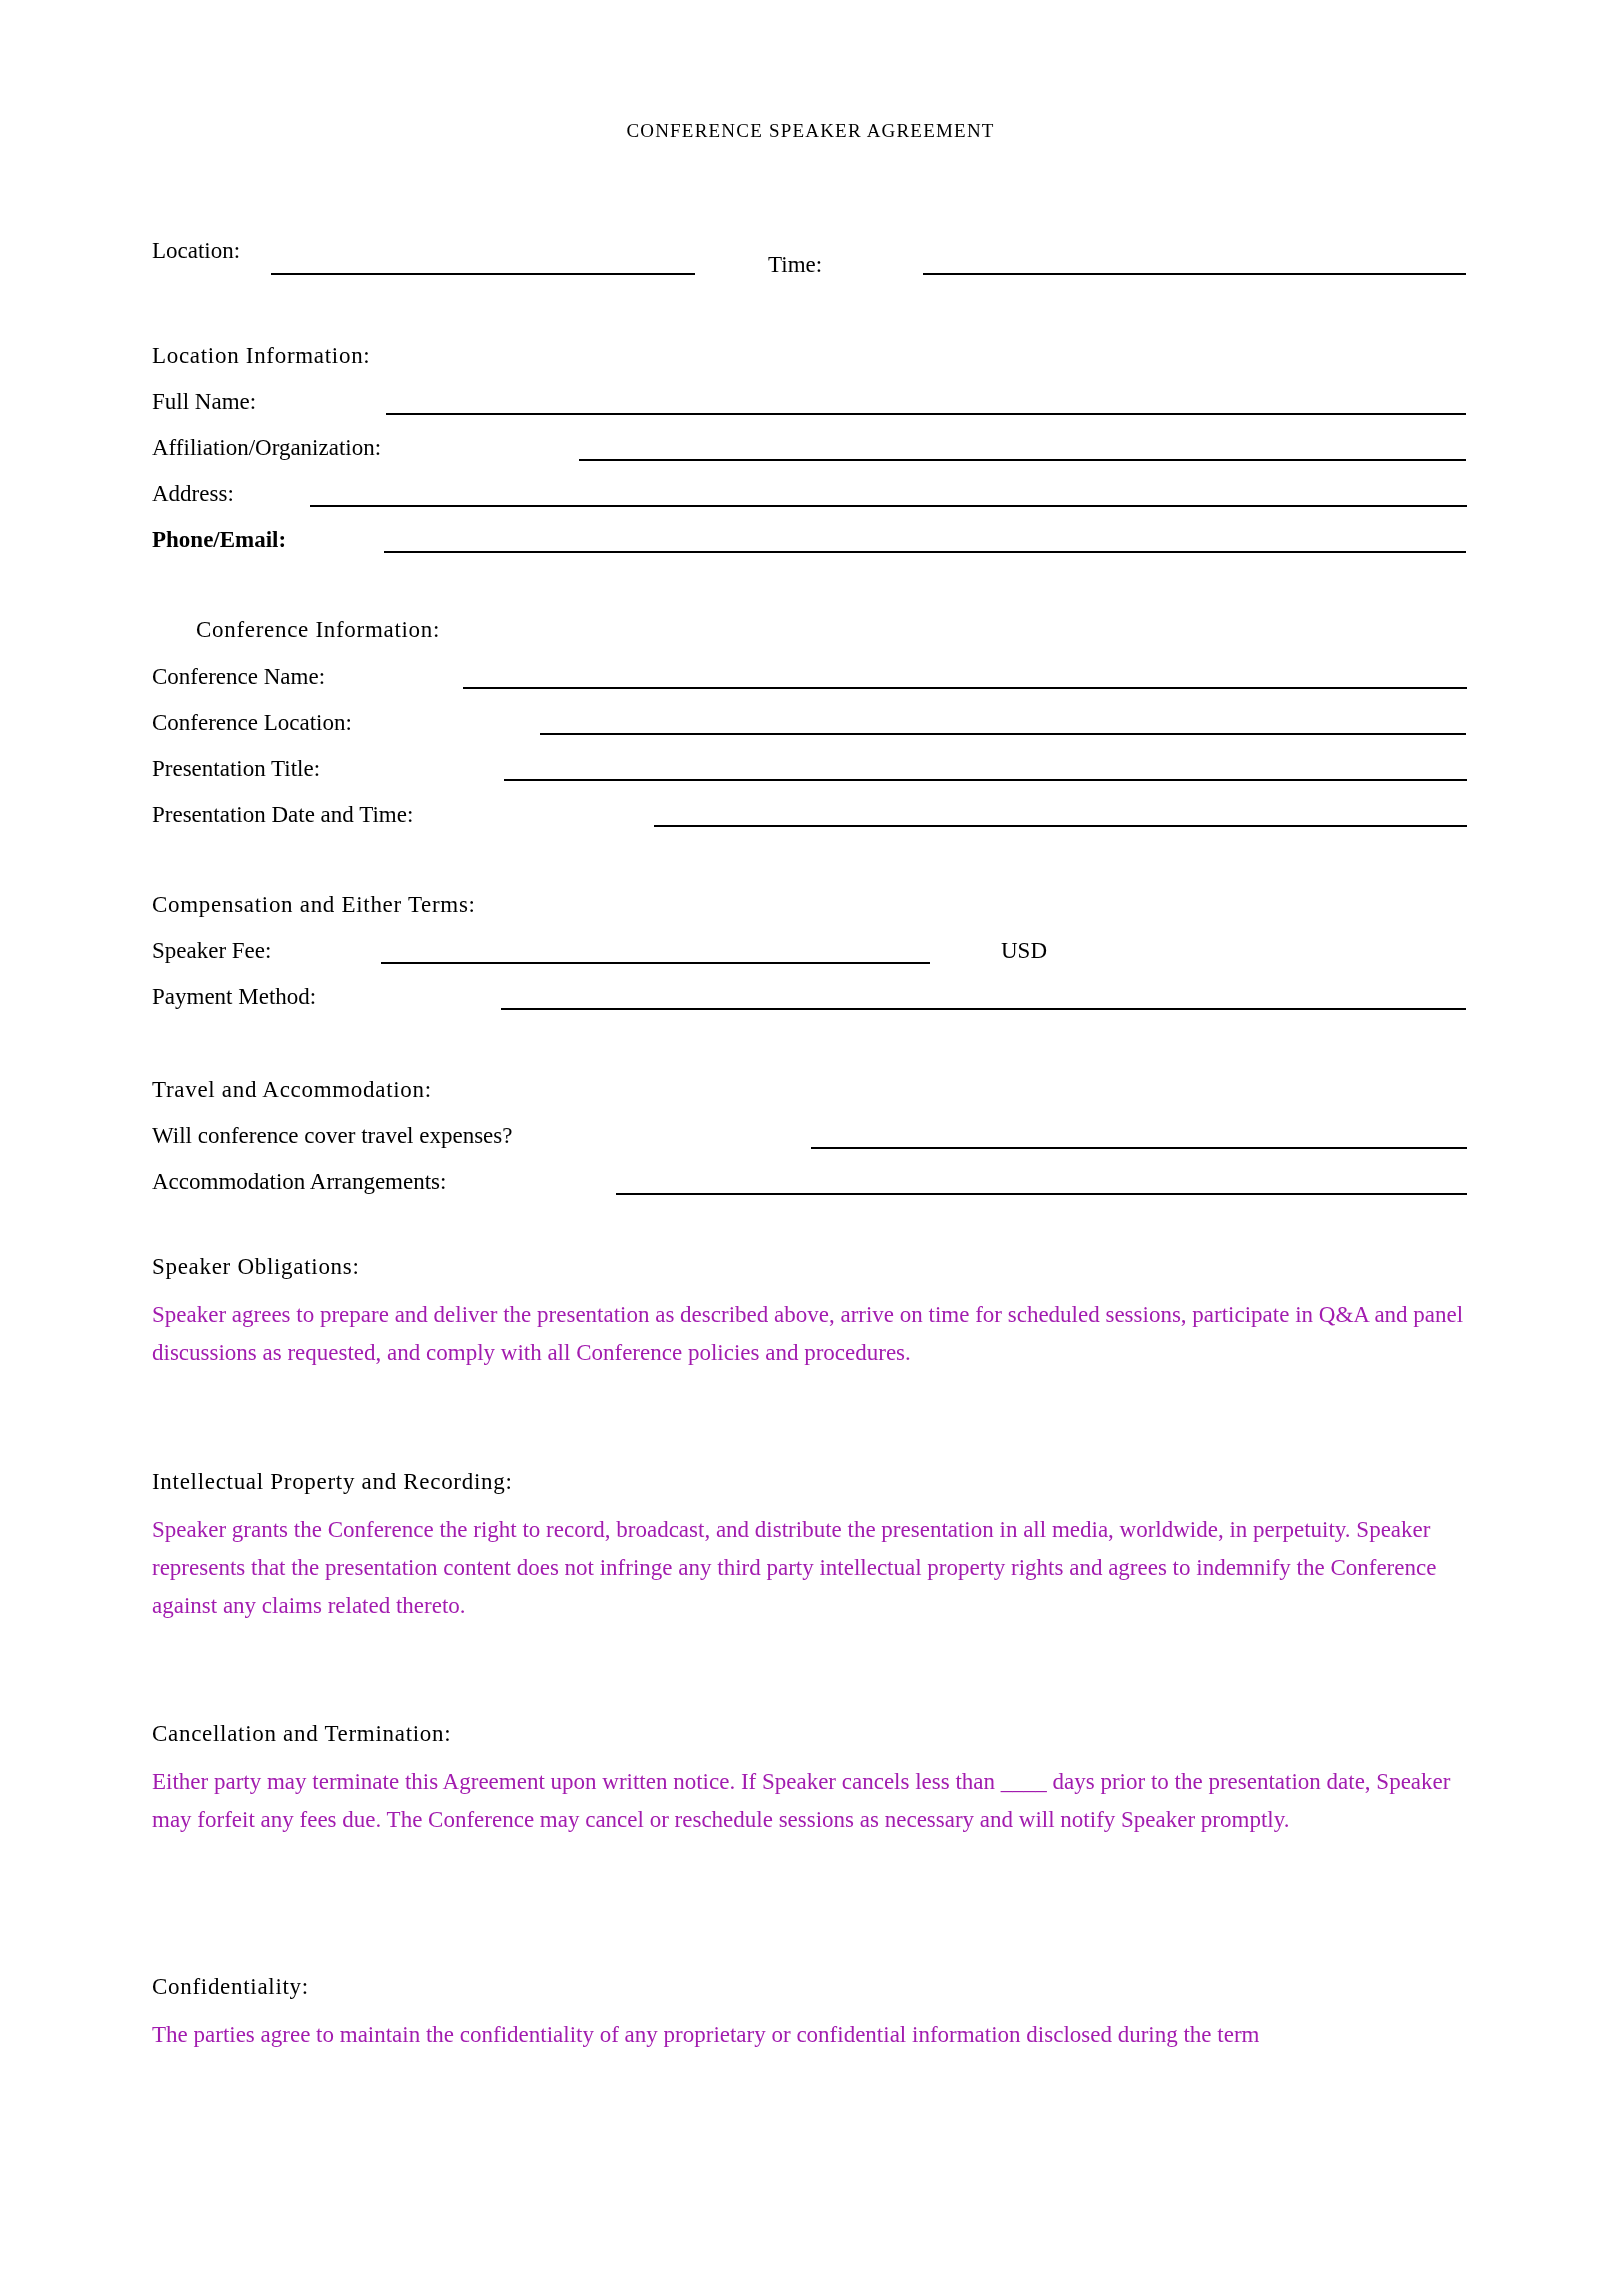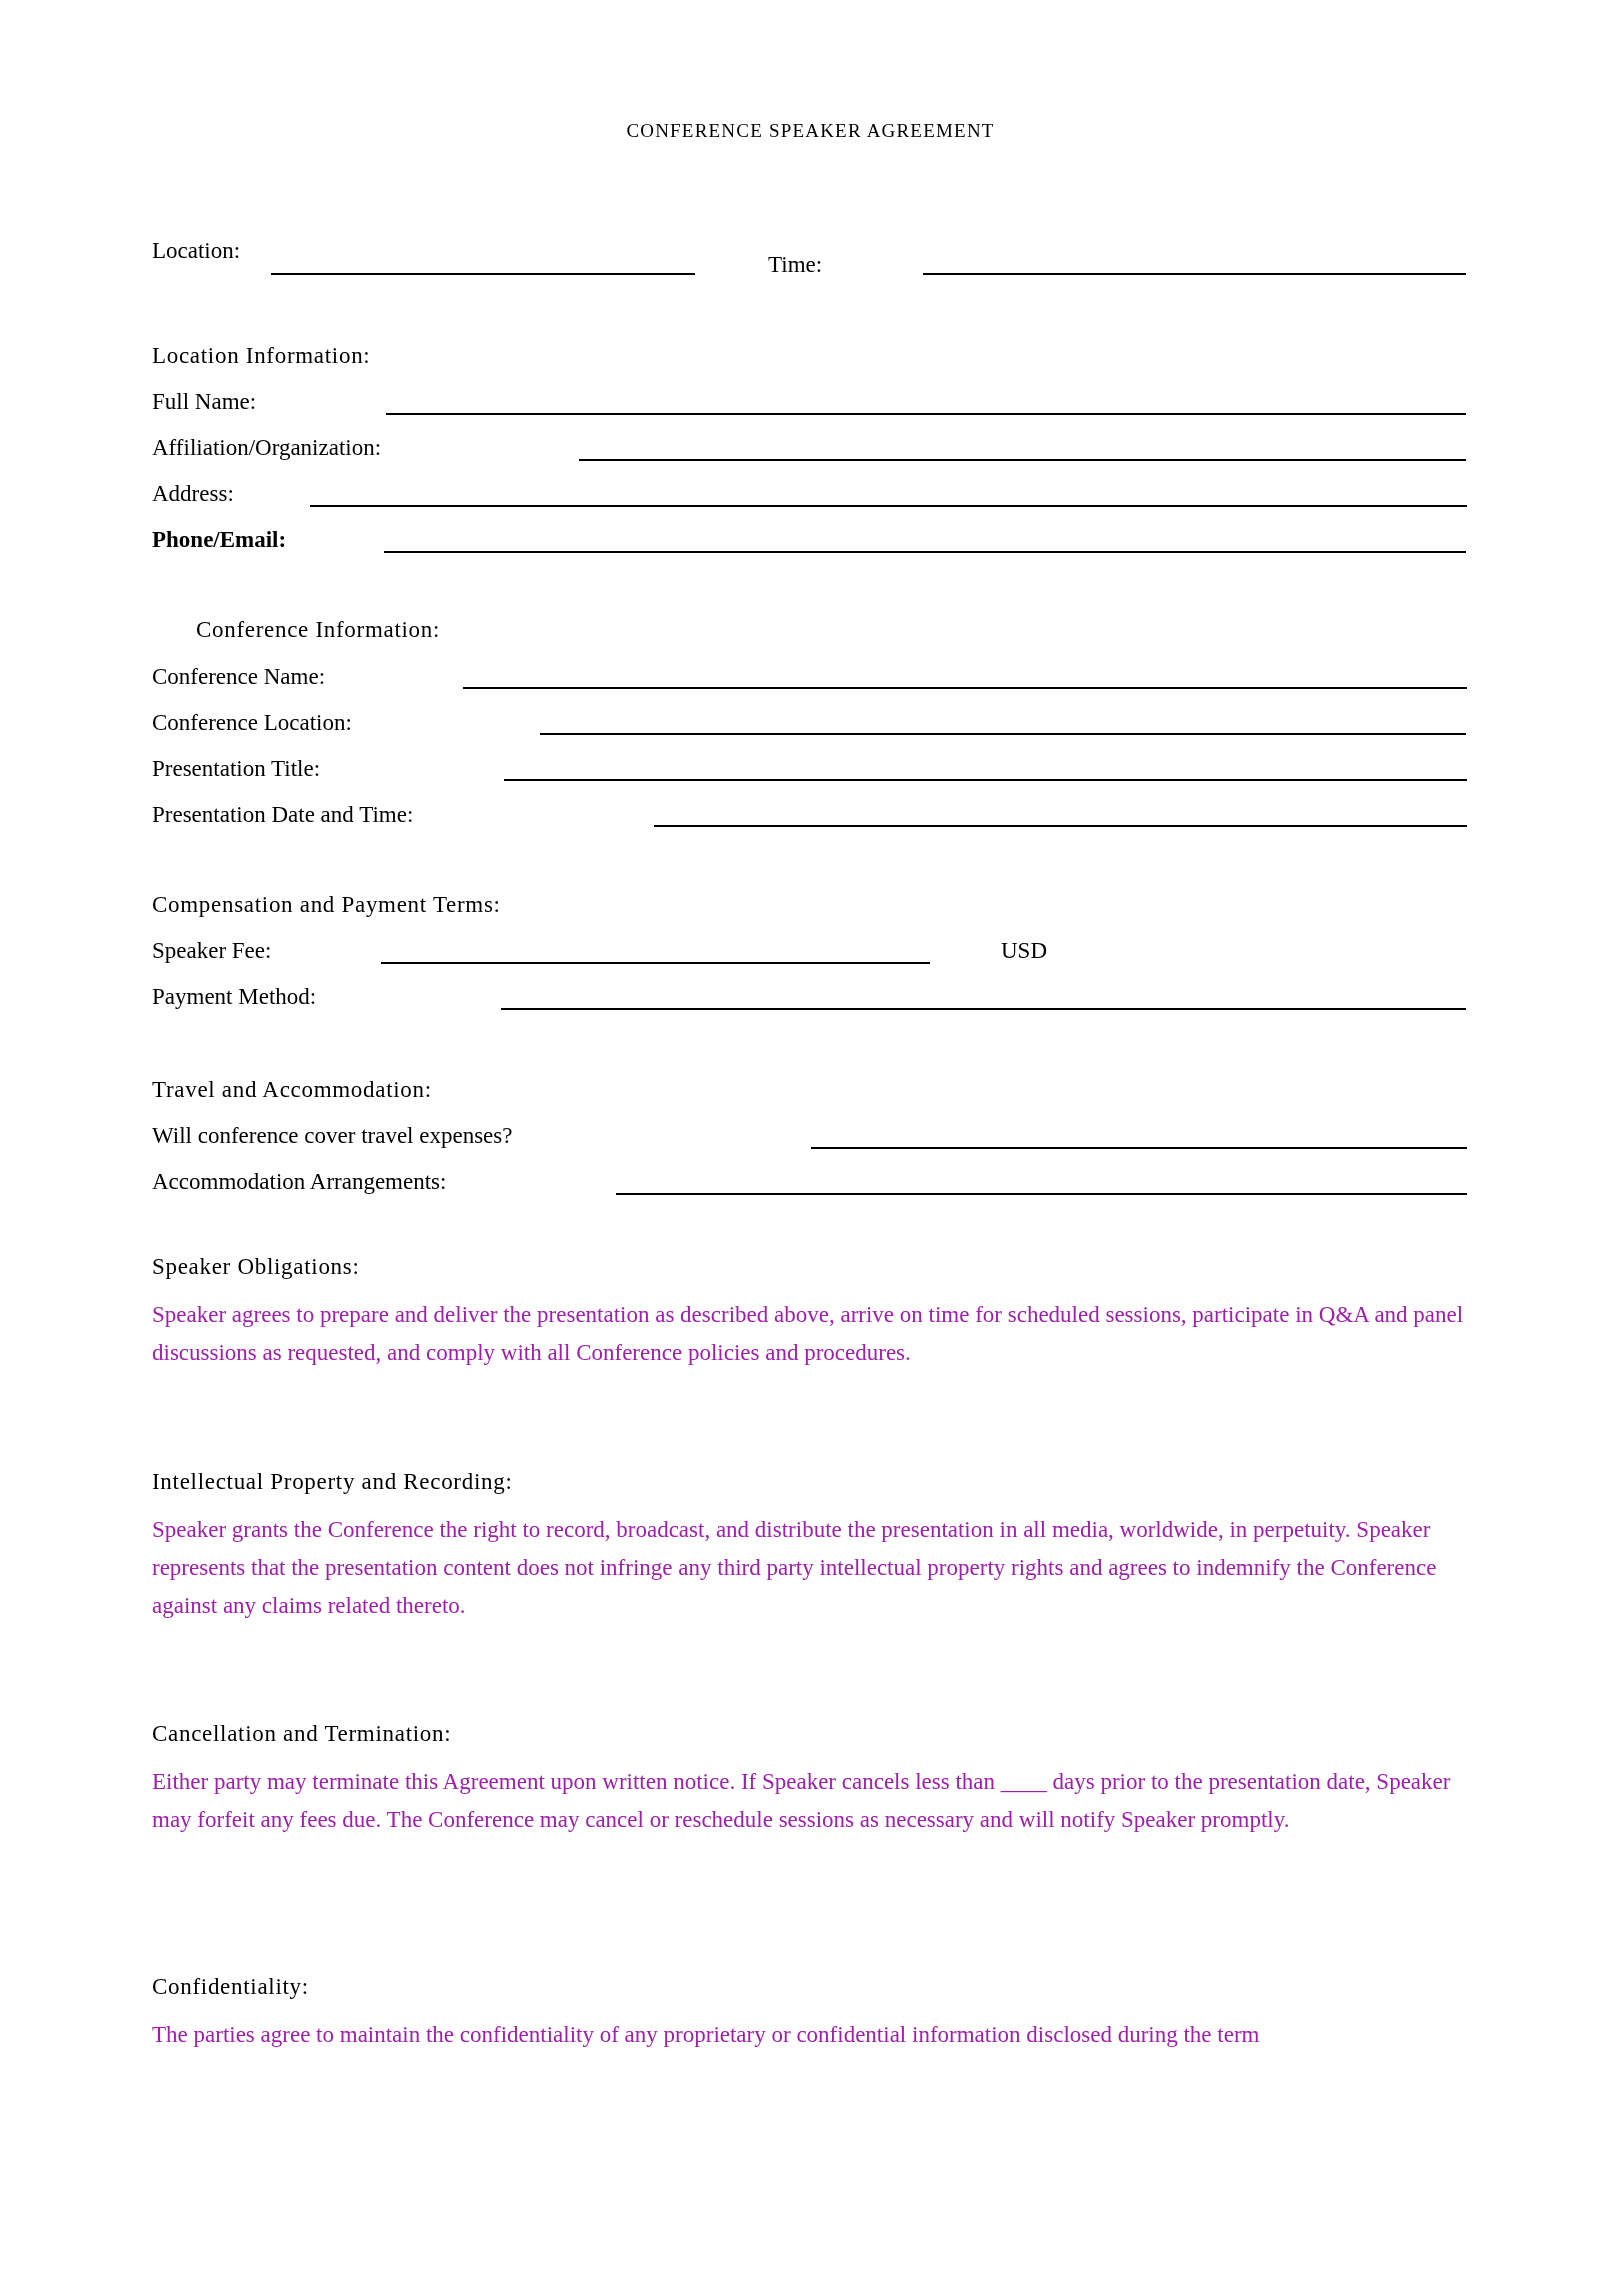--- a/index.html
+++ b/index.html
@@ -94,21 +94,21 @@
 
   <div class="atext" style="left:152px; top:711px;">Conference Location:</div>
   <div class="rule" style="left:540px; top:733px; width:926px;"></div>
 
   <div class="atext" style="left:152px; top:757px;">Presentation Title:</div>
   <div class="rule" style="left:504px; top:779px; width:963px;"></div>
 
   <div class="atext" style="left:152px; top:803px;">Presentation Date and Time:</div>
   <div class="rule" style="left:654px; top:825px; width:813px;"></div>
 
-  <div class="section-head" style="left:152px; top:893px;">Compensation and Payment Terms:</div>
+  <div class="section-head" style="left:152px; top:893px;">Compensation and Either Terms:</div>
 
   <div class="atext" style="left:152px; top:939px;">Speaker Fee:</div>
   <div class="rule" style="left:381px; top:962px; width:549px;"></div>
   <div class="atext" style="left:1001px; top:939px;">USD</div>
 
   <div class="atext" style="left:152px; top:985px;">Payment Method:</div>
   <div class="rule" style="left:501px; top:1008px; width:965px;"></div>
 
   <div class="section-head" style="left:152px; top:1078px;">Travel and Accommodation:</div>
 

